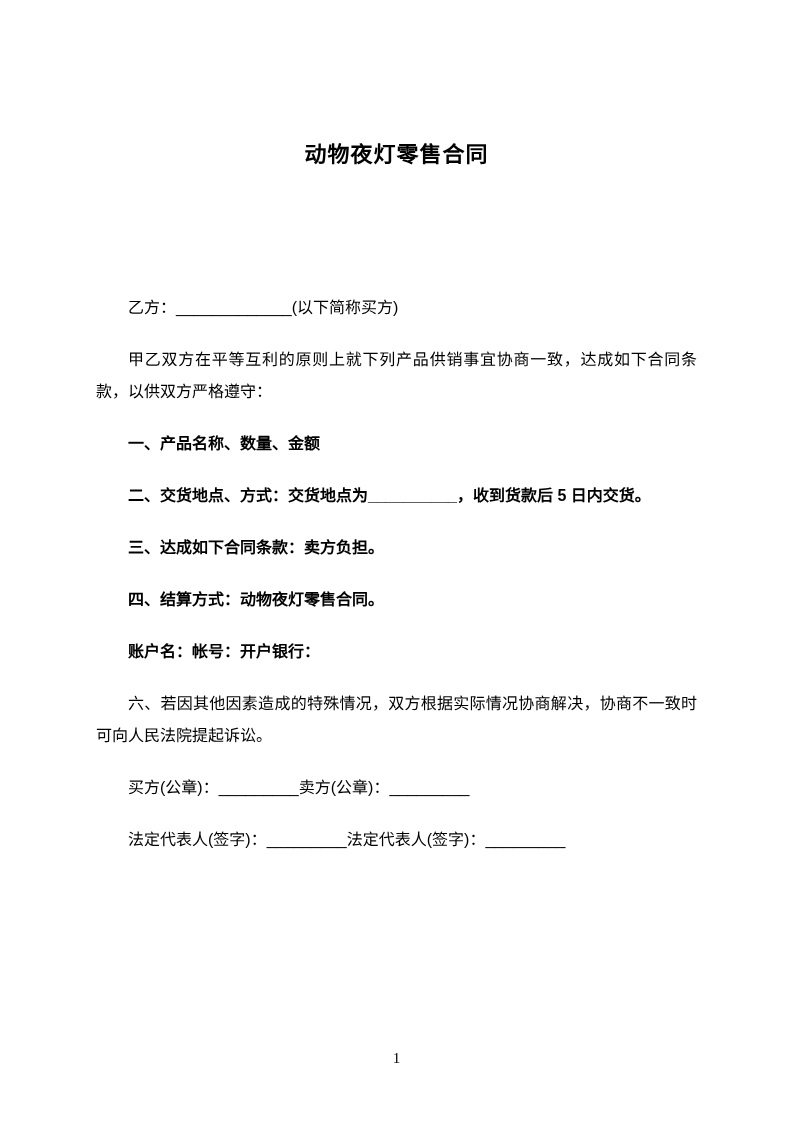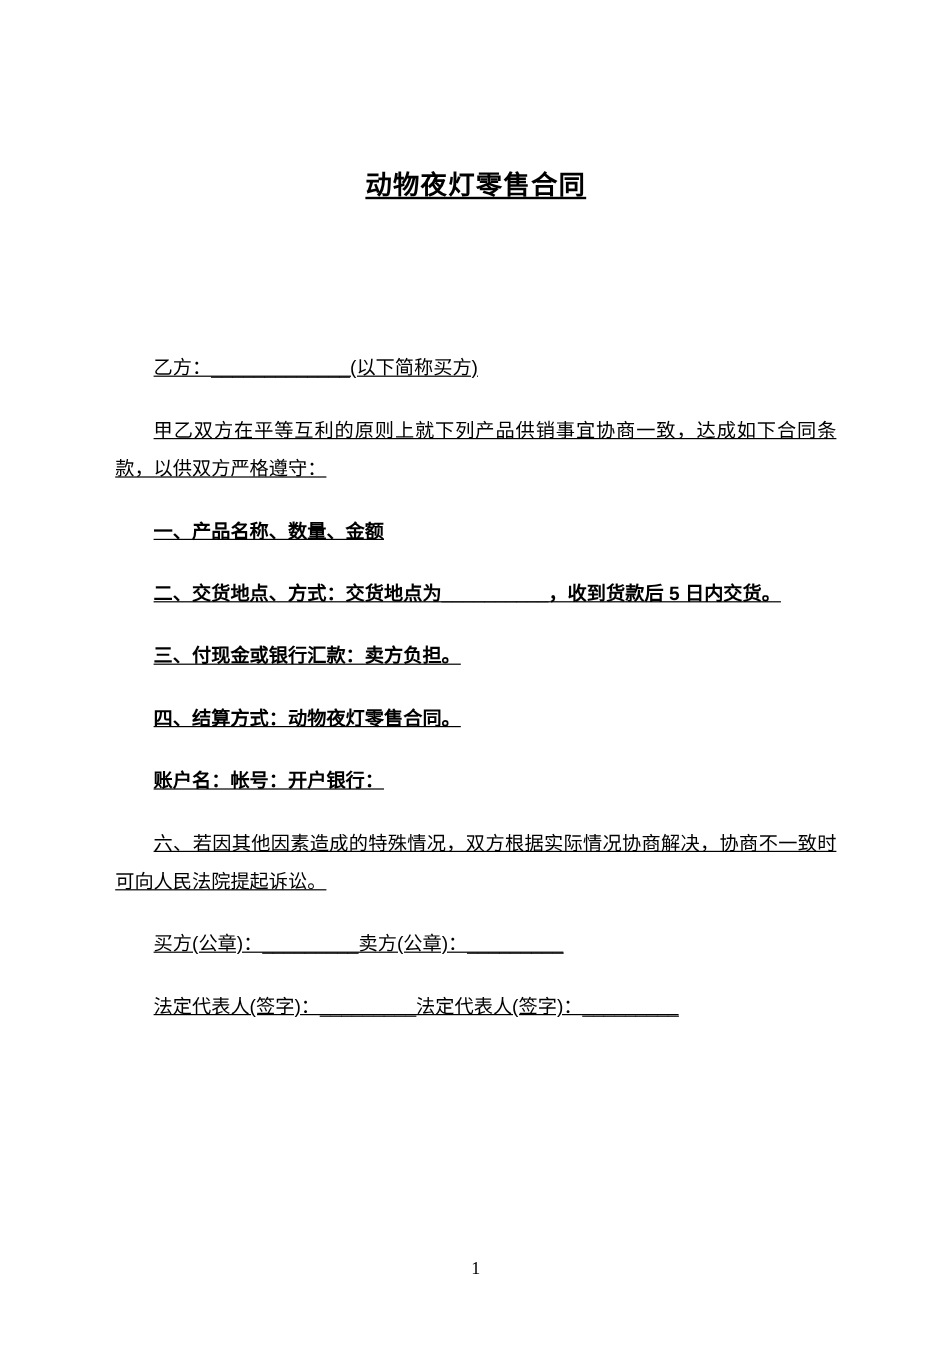--- a/index.html
+++ b/index.html
@@ -17,21 +17,20 @@
     color: #000000;
     overflow: hidden;
   }
 
   .page {
     position: relative;
     width: 793px;
     height: 976px;
     background: #ffffff;
     padding: 138px 96px 0 96px;
-    text-decoration: underline;
   }
 
   .doc-title {
     font-size: 22px;
     line-height: 34px;
     font-weight: bold;
     text-align: center;
     margin-bottom: 120px;
     letter-spacing: 1px;
   }
@@ -69,21 +68,21 @@
 <div class="page">
 
   <h1 class="doc-title">动物夜灯零售合同</h1>
 
   <div class="doc-body">
 
   <p class="para">乙方：_____________(以下简称买方)</p>
       <p class="para">甲乙双方在平等互利的原则上就下列产品供销事宜协商一致，达成如下合同条款，以供双方严格遵守：</p>
       <p class="para bold">一、产品名称、数量、金额</p>
       <p class="para bold">二、交货地点、方式：交货地点为__________，收到货款后 5 日内交货。</p>
-      <p class="para bold">三、付现金或银行汇款：卖方负担。</p>
+      <p class="para bold">三、达成如下合同条款：卖方负担。</p>
       <p class="para bold">四、结算方式：动物夜灯零售合同。</p>
       <p class="para bold">账户名：帐号：开户银行：</p>
       <p class="para">六、若因其他因素造成的特殊情况，双方根据实际情况协商解决，协商不一致时可向人民法院提起诉讼。</p>
       <p class="para">买方(公章)：_________卖方(公章)：_________</p>
       <p class="para">法定代表人(签字)：_________法定代表人(签字)：_________</p>
     </div>
 
   <div class="page-footer">
     <span class="page-number">1</span>
   </div>

